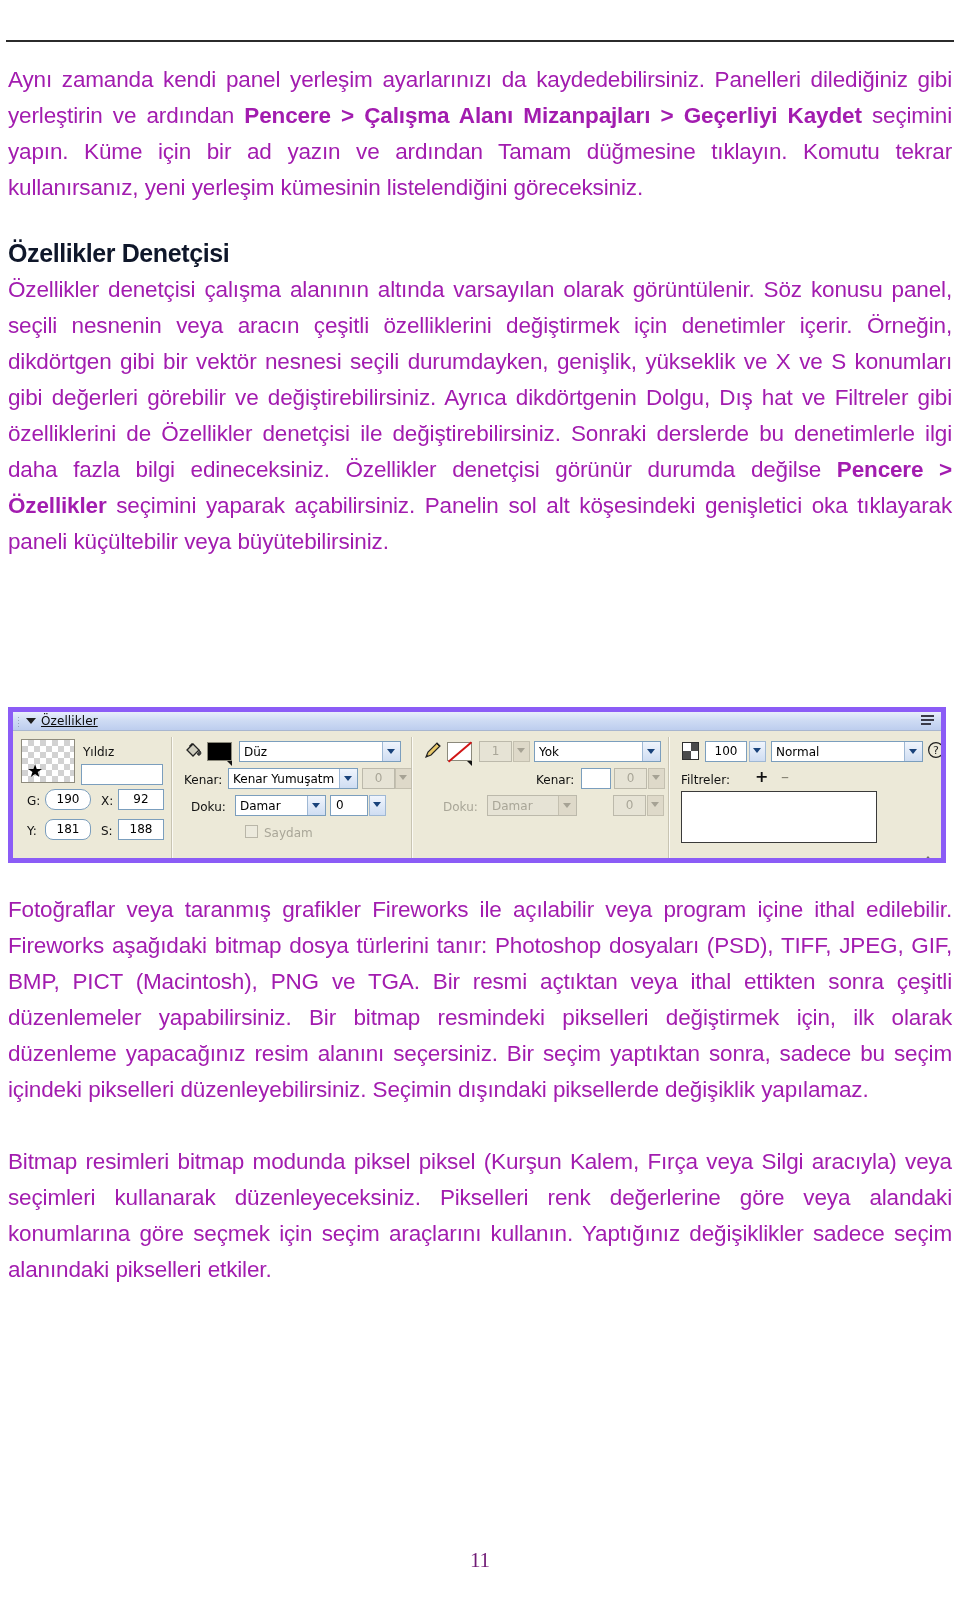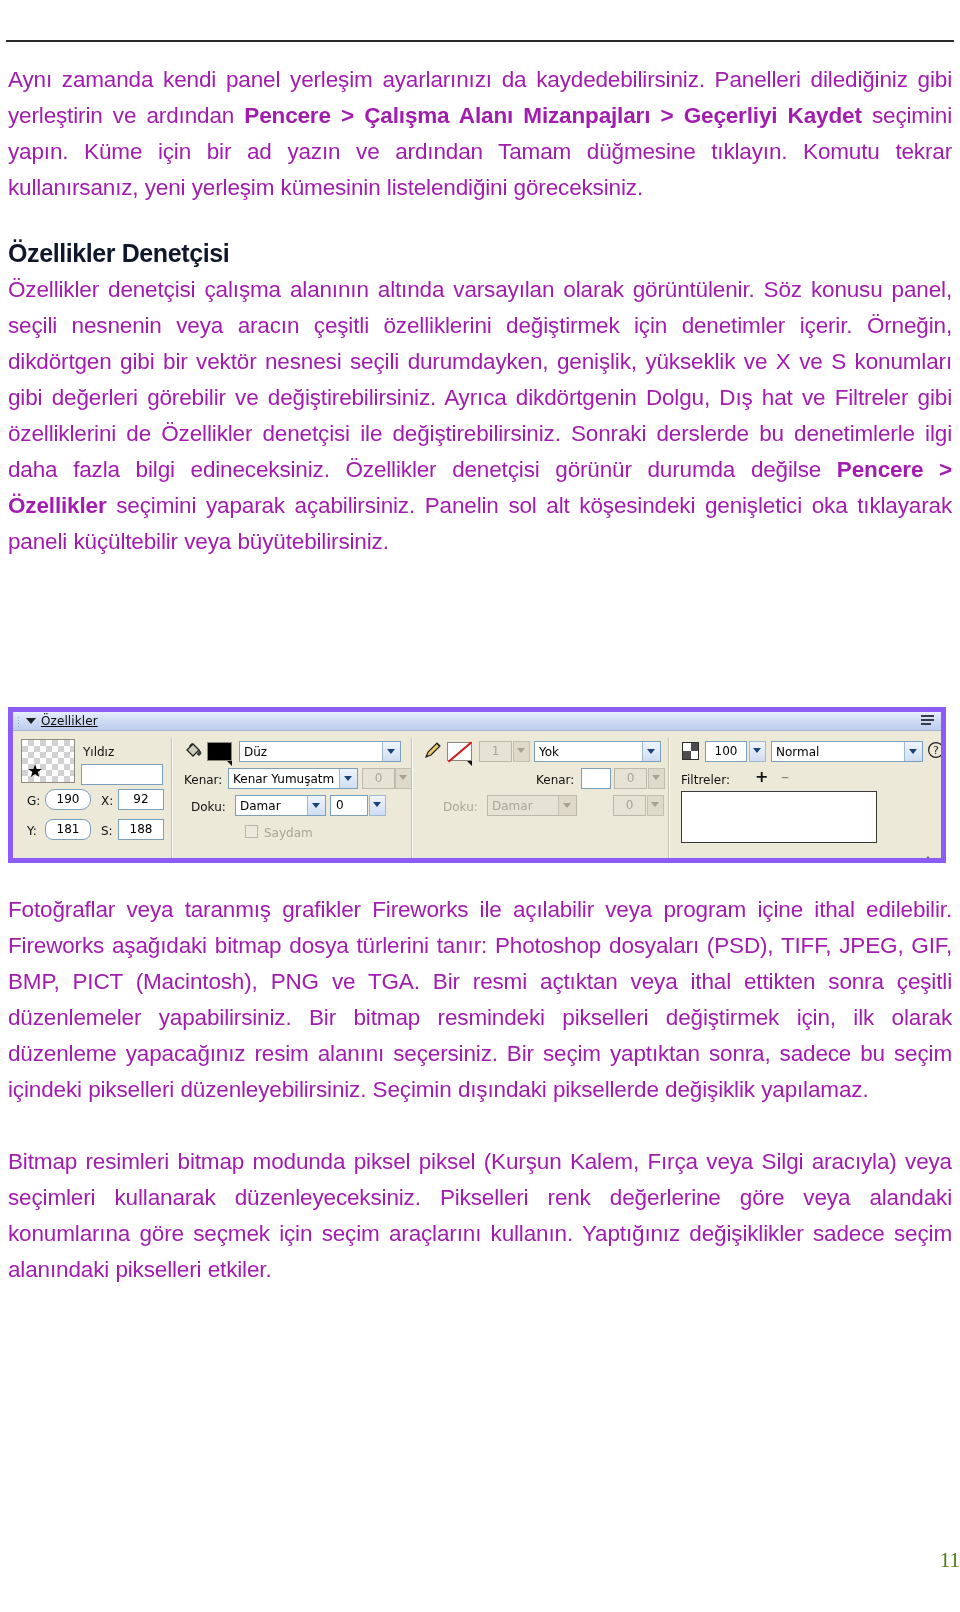--- a/index.html
+++ b/index.html
@@ -315,24 +315,24 @@
     border-right: 6px solid transparent;
     border-bottom: 7px solid #6f6d61;
   }
 
   
   .page-number {
     position: absolute;
     left: 0;
     top: 1548px;
     width: 960px;
-    text-align: right;
+    text-align: center;
     font-size: 21px;
     font-family: "Liberation Serif", serif;
-    color: #4d7c0f;
+    color: #701a75;
   }
 </style>
 </head>
 <body>
 
 <div class="page-header">
   <div class="header-rule"></div>
 </div>
 
 <div class="content">

